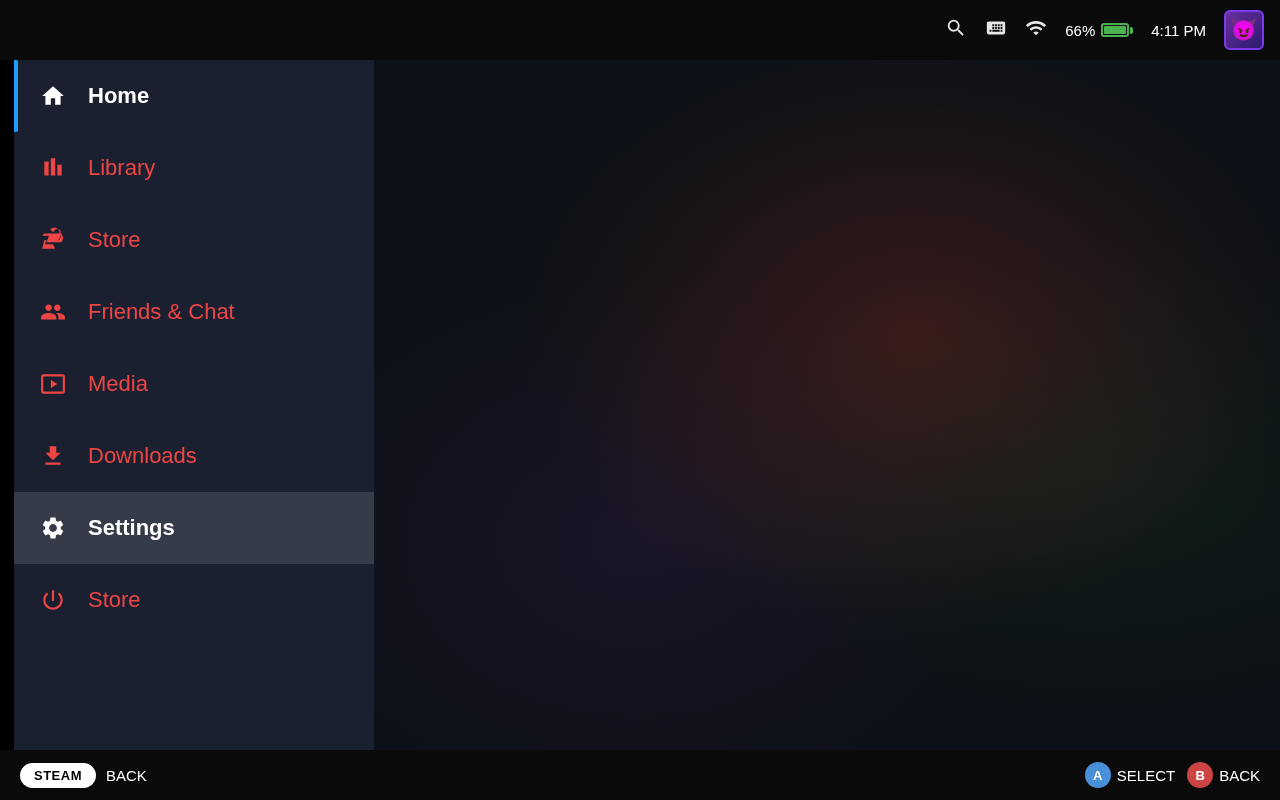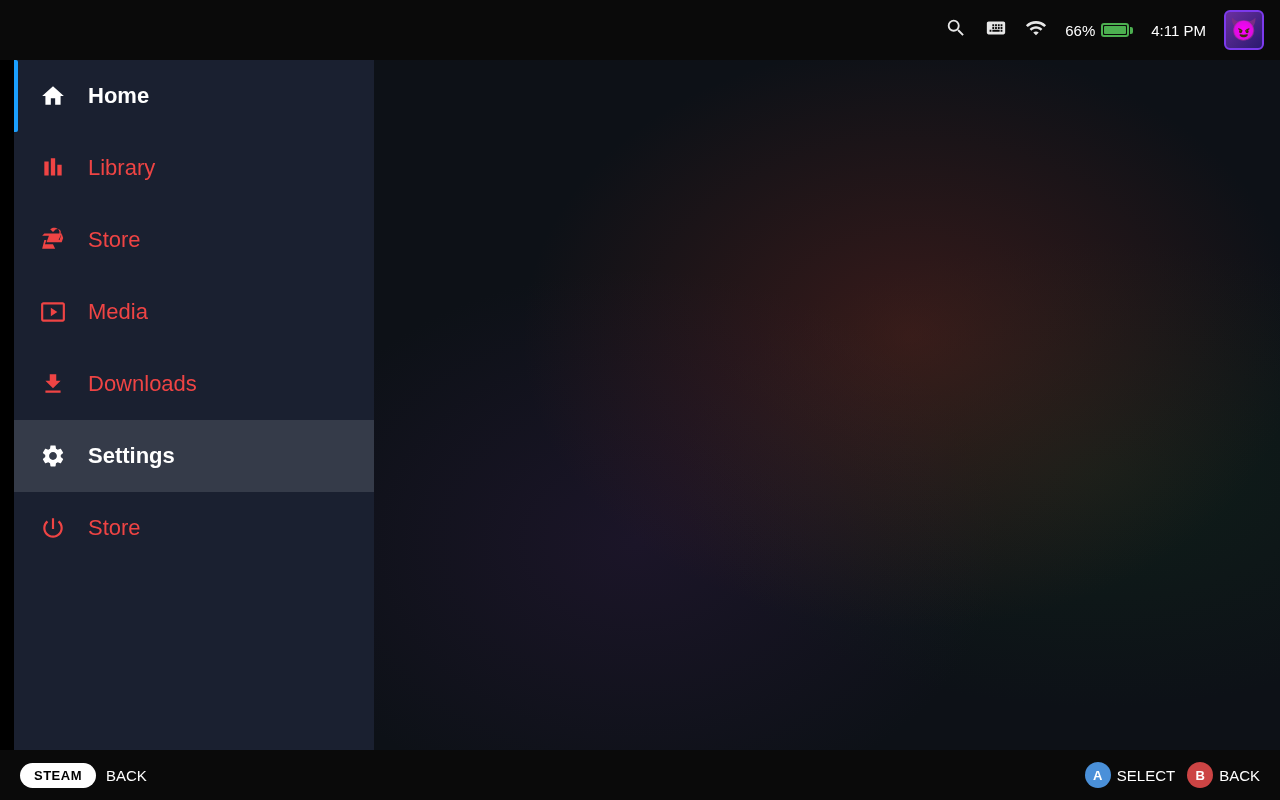--- a/index.html
+++ b/index.html
@@ -310,20 +310,28 @@
 
   <div class="nav-item">
     <div class="nav-icon">
       <svg viewBox="0 0 24 24">
           <path d="M20 6h-2.18c.07-.44.18-.88.18-1.33C18 2.54 15.64.6 12.83.6c-1.3 0-2.52.52-3.42 1.46L12 4.67l2.59-2.61C15.08 2.06 15.73 1.8 16.42 1.8c1.52 0 2.76 1.25 2.76 2.77C19.18 5.12 19.07 5.56 19 6H9l-3 8h14l1.38-3.83L20 6zm-8 10H4.58L6 12h10.84l-1 2.8L20 6H4l-2 2h16.43L20 6l.02.02L18 12H4l-2 8h12l-2-4z"></path>
         </svg>
     </div>
     <span>Store</span>
   </div>
 
+  <div class="nav-item">
+    <div class="nav-icon">
+      <svg viewBox="0 0 24 24">
+          <path d="M16 11c1.66 0 2.99-1.34 2.99-3S17.66 5 16 5c-1.66 0-3 1.34-3 3s1.34 3 3 3zm-8 0c1.66 0 2.99-1.34 2.99-3S9.66 5 8 5C6.34 5 5 6.34 5 8s1.34 3 3 3zm0 2c-2.33 0-7 1.17-7 3.5V19h14v-2.5c0-2.33-4.67-3.5-7-3.5zm8 0c-.29 0-.62.02-.97.05 1.16.84 1.97 1.97 1.97 3.45V19h6v-2.5c0-2.33-4.67-3.5-7-3.5z"></path>
+        </svg>
+    </div>
+    <span>Friends &amp; Chat</span>
+  </div>
 
   <div class="nav-item">
     <div class="nav-icon">
       <svg viewBox="0 0 24 24">
           <path d="M21 3H3C2 3 1 4 1 5v14c0 1.1.9 2 2 2h18c1 0 2-1 2-2V5c0-1-1-2-2-2zm0 16H3V5h18v14zM10 8l6 4-6 4V8z"></path>
         </svg>
     </div>
     <span>Media</span>
   </div>
 

